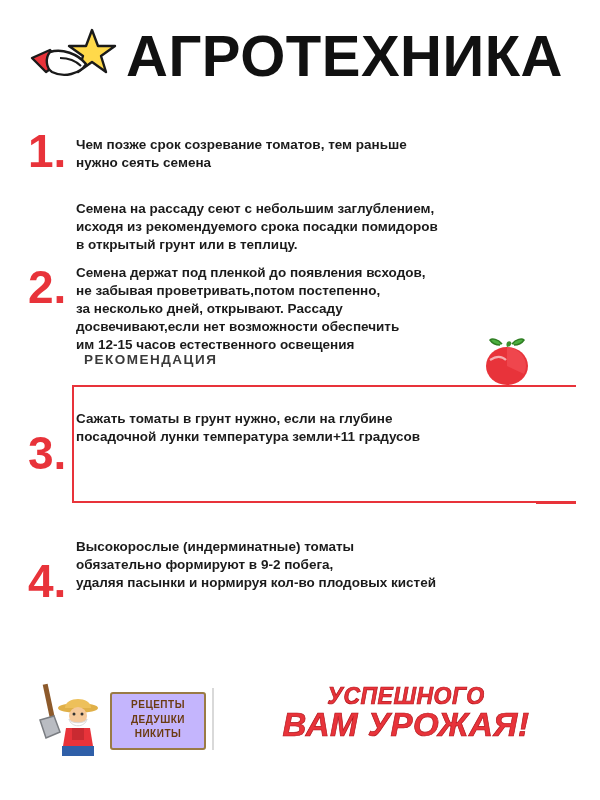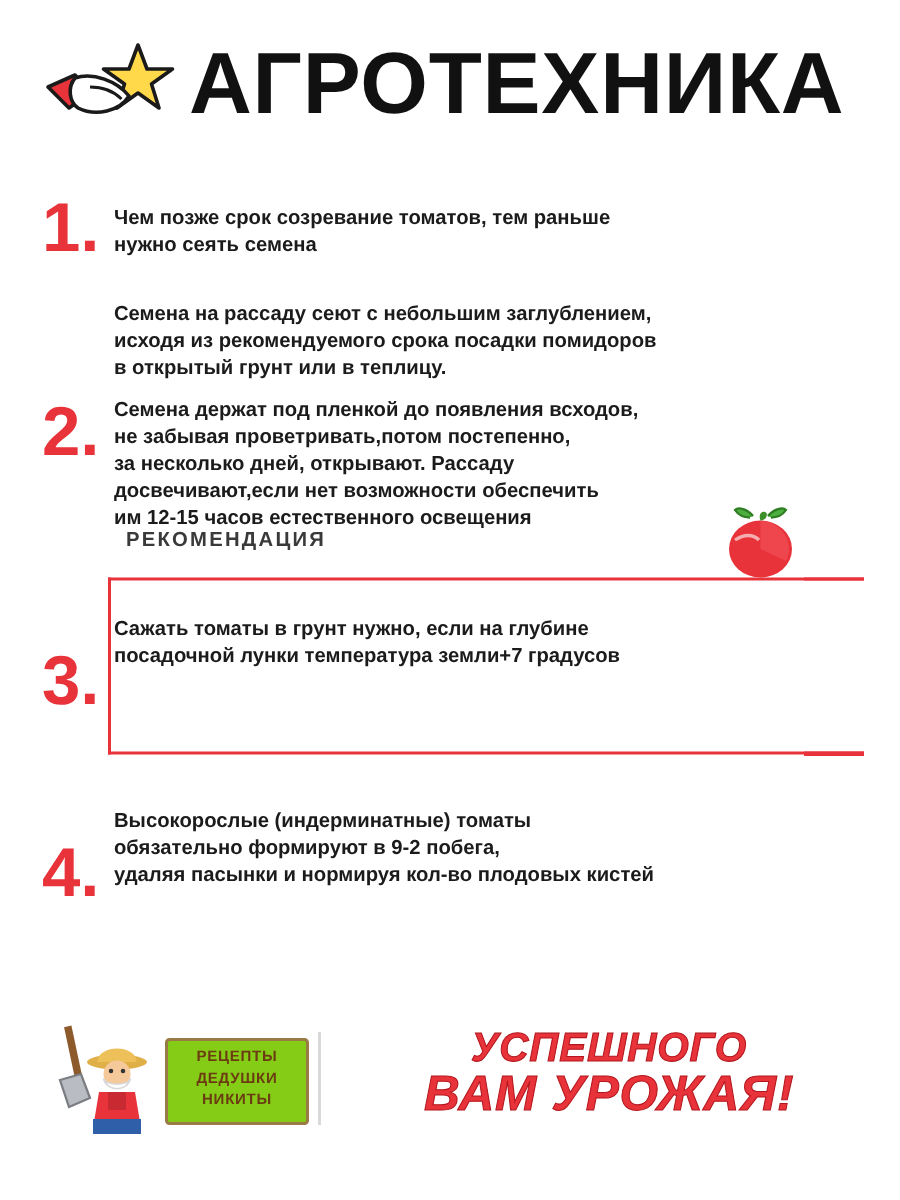--- a/index.html
+++ b/index.html
@@ -149,21 +149,21 @@
     top: 2px;
     width: 162px;
     height: 78px;
   }
   .logo-plate {
     position: absolute;
     left: 72px;
     top: 12px;
     width: 92px;
     height: 54px;
-    background: #84cc16;
+    background: #c4b5fd;
     border: 2px solid #9a7b45;
     border-radius: 3px;
   }
   .logo-plate-text {
     position: absolute;
     left: 0;
     top: 4px;
     width: 92px;
     text-align: center;
     font-size: 10px;
@@ -183,21 +183,21 @@
   }
   .slogan {
     position: absolute;
     left: 236px;
     top: 6px;
     width: 340px;
     text-align: center;
     font-family: "Liberation Sans", sans-serif;
   }
   .slogan-1 {
-    font-size: 27px;
+    font-size: 23px;
     font-weight: bold;
     color: #e8333a;
     font-style: italic;
     letter-spacing: 0.5px;
     -webkit-text-stroke: 0.7px #b3161c;
     line-height: 1.05;
   }
   .slogan-2 {
     font-size: 33px;
     font-weight: bold;
@@ -258,21 +258,21 @@
     <path d="M12,24 C18,20 24,20 28,24" fill="none" stroke="#ffffff" stroke-width="2.2" opacity="0.6"></path>
     <path d="M29,11 C27,6 31,4 33,6 C34,8 32,11 29,11 Z" fill="#3d8f2c"></path>
   </svg>
 </span>
 
 <div class="rec-box"></div>
 <div class="item" id="item3">
   <div class="num">3.</div>
   <div class="body-text">
     <div class="para">Сажать томаты в грунт нужно, если на глубине
-посадочной лунки температура земли+7 градусов</div>
+посадочной лунки температура земли+11 градусов</div>
   </div>
 </div>
 
 <div class="item" id="item4">
   <div class="num">4.</div>
   <div class="body-text">
     <div class="para">Высокорослые (индерминатные) томаты
 обязательно формируют в 9-2 побега,
 удаляя пасынки и нормируя кол-во плодовых кистей</div>
   </div>

